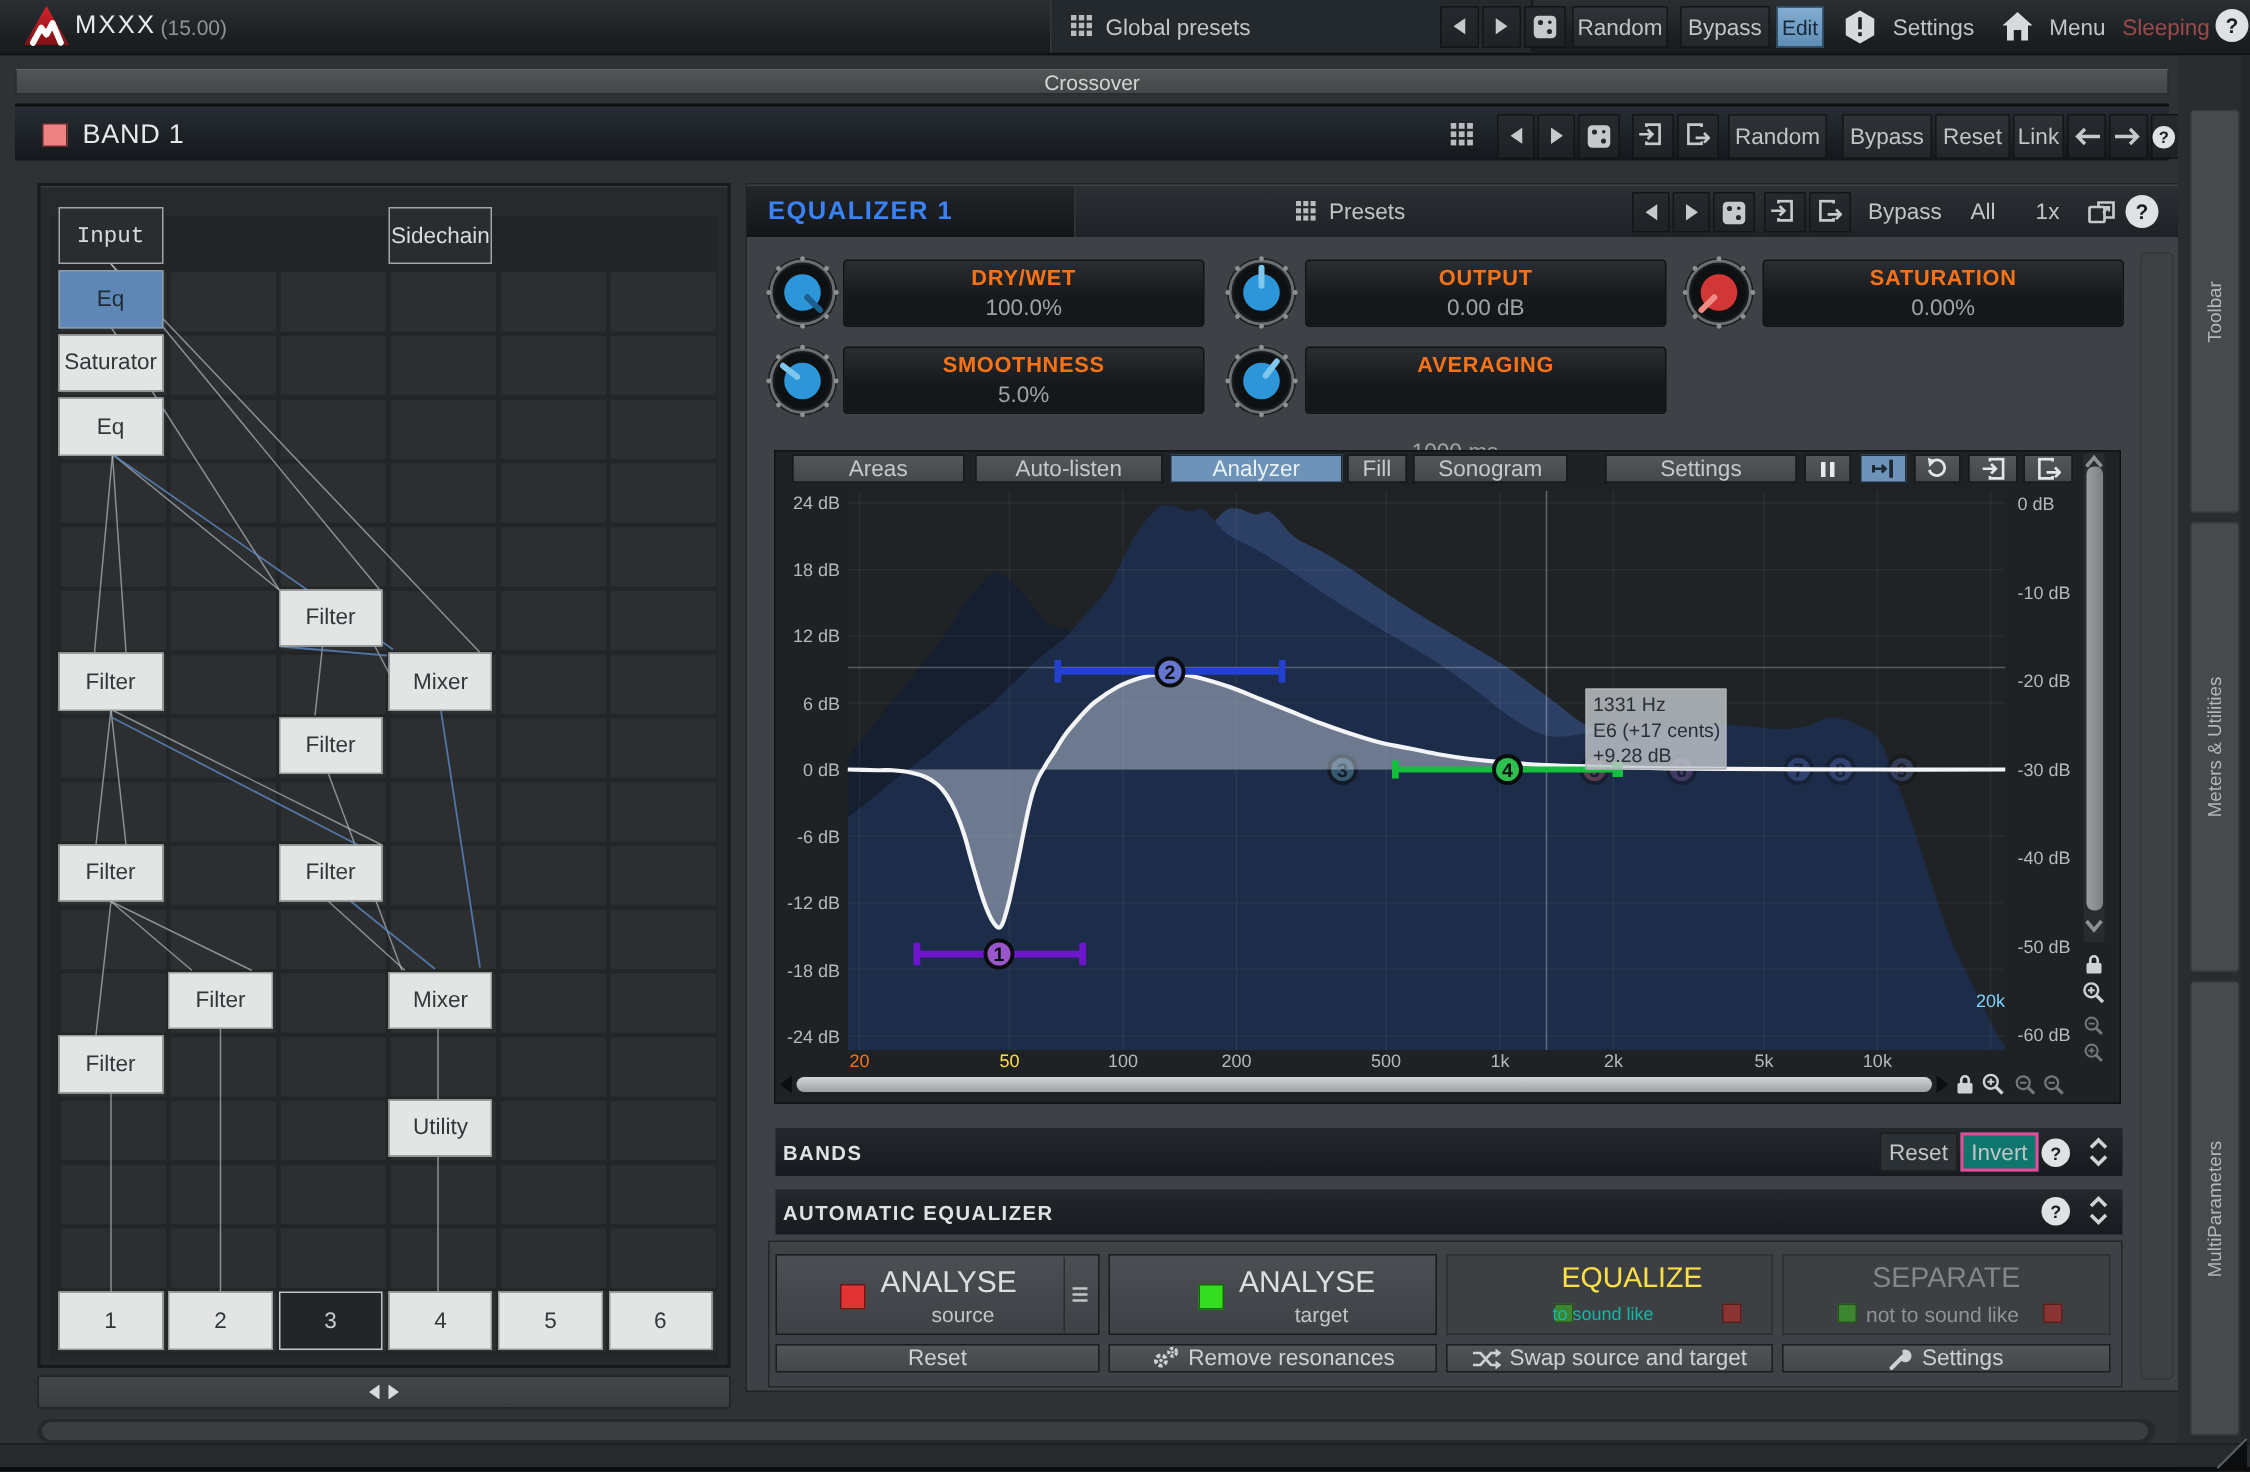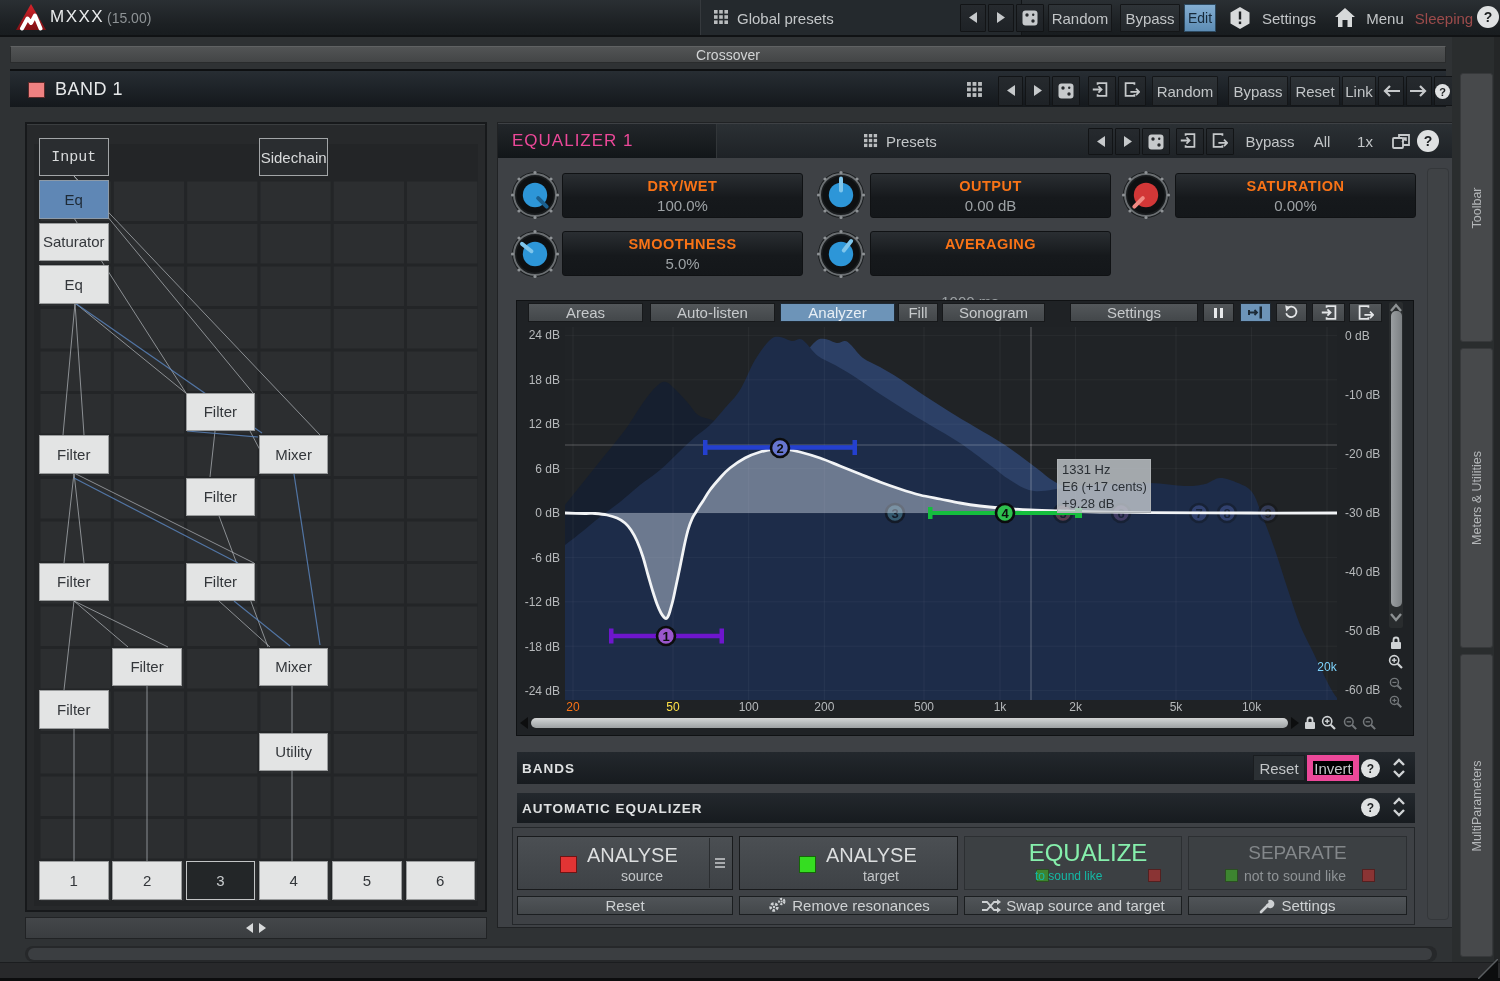--- a/index.html
+++ b/index.html
@@ -280,21 +280,21 @@
 <div class="abs" style="left:25px;top:917px;width:462px;height:22px;background:linear-gradient(#44474a,#3a3d40);border:1px solid #212325"></div>
 <svg class="abs" style="left:246px;top:923px" width="20" height="10">
     <polygon points="7,0 7,10 0,5" fill="#d8dadb"></polygon>
     <polygon points="13,0 13,10 20,5" fill="#d8dadb"></polygon>
   </svg>
 <div class="abs" style="left:25px;top:946px;width:1412px;height:16px;background:#26282a;border-radius:8px"></div>
 <div class="abs" style="left:28px;top:948px;width:1404px;height:12px;background:#3b3e41;border-radius:6px"></div>
 <div class="abs" style="left:497px;top:122px;width:960px;height:806px;background:#3e4145;border:1px solid #202224"></div>
 <div class="abs" style="left:498px;top:124px;width:958px;height:34px;background:linear-gradient(#2b3034,#1e2226)"></div>
 <div class="abs" style="left:498px;top:124px;width:219px;height:34px;background:linear-gradient(#22262a,#121619);border-right:1px solid #323639"></div>
-<div class="abs flex" style="left:512px;top:124px;width:170px;height:34px;color:#ec4899;font-size:17px;font-weight:normal;letter-spacing:1px;justify-content:flex-start">EQUALIZER 1</div>
+<div class="abs flex" style="left:512px;top:124px;width:170px;height:34px;color:#3b82f6;font-size:17px;font-weight:bold;letter-spacing:1px;justify-content:flex-start">EQUALIZER 1</div>
 <svg class="abs" style="left:864px;top:134px" width="14" height="14" viewBox="0 0 15 15">
     <rect x="0.0" y="0.0" width="3.6" height="3.6" fill="#b9bcbe"></rect>
     <rect x="5.2" y="0.0" width="3.6" height="3.6" fill="#b9bcbe"></rect>
     <rect x="10.4" y="0.0" width="3.6" height="3.6" fill="#b9bcbe"></rect>
     <rect x="0.0" y="5.2" width="3.6" height="3.6" fill="#b9bcbe"></rect>
     <rect x="5.2" y="5.2" width="3.6" height="3.6" fill="#b9bcbe"></rect>
     <rect x="10.4" y="5.2" width="3.6" height="3.6" fill="#b9bcbe"></rect>
     <rect x="0.0" y="10.4" width="3.6" height="3.6" fill="#b9bcbe"></rect>
     <rect x="5.2" y="10.4" width="3.6" height="3.6" fill="#b9bcbe"></rect>
     <rect x="10.4" y="10.4" width="3.6" height="3.6" fill="#b9bcbe"></rect>
@@ -643,21 +643,21 @@
 <svg class="abs" style="left:1362px;top:716px" width="15" height="15" viewBox="0 0 16 16">
 <g stroke="#73777a" fill="none">
       <circle cx="6.2" cy="6.2" r="4.6" stroke-width="1.6"></circle>
 <line x1="3.9" y1="6.2" x2="8.5" y2="6.2" stroke-width="1.4"></line>
 <line x1="9.7" y1="9.7" x2="14" y2="14" stroke-width="2.2"></line>
     </g>
 </svg>
 <div class="abs" style="left:517px;top:752px;width:898px;height:32px;background:linear-gradient(#23282d,#171b1f)"></div>
 <div class="abs flex" style="left:522px;top:752px;width:200px;height:32px;color:#dfe1e2;font-size:13.5px;font-weight:bold;letter-spacing:1px;justify-content:flex-start">BANDS</div>
 <div class="abs flex" style="left:1253px;top:755px;width:52px;height:26px;background:#2b3034;border:1px solid #1a1d20;color:#c2c5c7;font-size:15px">Reset</div>
-<div class="abs flex" style="left:1307px;top:755px;width:52px;height:26px;background:#000000;border:6px solid #ec4899;color:#c2c5c7;font-size:15px">Invert</div>
+<div class="abs flex" style="left:1307px;top:755px;width:52px;height:26px;background:#0f766e;border:2px solid #ec4899;color:#c2c5c7;font-size:15px">Invert</div>
 <div class="abs qm" style="left:1361px;top:759px;width:19px;height:19px;font-size:12px">?</div>
 <svg class="abs" style="left:1392px;top:758px" width="14" height="20" viewBox="0 0 14 20">
 <path d="M2 7 L7 2 L12 7" stroke="#d0d3d5" stroke-width="2.4" fill="none"></path>
 <path d="M2 13 L7 18 L12 13" stroke="#d0d3d5" stroke-width="2.4" fill="none"></path>
 </svg>
 <div class="abs" style="left:517px;top:793px;width:898px;height:30px;background:linear-gradient(#23282d,#171b1f)"></div>
 <div class="abs flex" style="left:522px;top:793px;width:300px;height:30px;color:#dfe1e2;font-size:13.5px;font-weight:bold;letter-spacing:1px;justify-content:flex-start">AUTOMATIC EQUALIZER</div>
 <div class="abs qm" style="left:1361px;top:798px;width:19px;height:19px;font-size:12px">?</div>
 <svg class="abs" style="left:1392px;top:797px" width="14" height="20" viewBox="0 0 14 20">
 <path d="M2 7 L7 2 L12 7" stroke="#d0d3d5" stroke-width="2.4" fill="none"></path>
@@ -674,21 +674,21 @@
       <line x1="1" y1="2" x2="11" y2="2"></line>
       <line x1="1" y1="6" x2="11" y2="6"></line>
       <line x1="1" y1="10" x2="11" y2="10"></line>
     </g>
   </svg>
 <div class="abs" style="left:739px;top:836px;width:219px;height:54px;background:linear-gradient(#4b4f53,#3e4246);border:1px solid #191b1d"></div>
 <div class="abs" style="left:799px;top:856px;width:17px;height:17px;background:#35dd21;border:1px solid #156708"></div>
 <div class="abs flex" style="left:826px;top:843px;width:110px;height:24px;color:#dcdedf;font-size:20px;justify-content:flex-start">ANALYSE</div>
 <div class="abs flex" style="left:826px;top:867px;width:110px;height:17px;color:#c3c6c8;font-size:14px">target</div>
 <div class="abs" style="left:964px;top:836px;width:218px;height:54px;background:#3c4043;border:1px solid #2c2f32"></div>
-<div class="abs flex" style="left:964px;top:842px;width:248px;height:22px;color:#86efac;font-size:24px">EQUALIZE</div>
+<div class="abs flex" style="left:964px;top:842px;width:248px;height:22px;color:#fde047;font-size:19px">EQUALIZE</div>
 <div class="abs" style="left:1036px;top:869px;width:13px;height:13px;background:#3d8530;border:1px solid #2b4f22"></div>
 <div class="abs flex" style="left:1035px;top:867px;width:95px;height:17px;color:#14b8a6;font-size:12px;justify-content:flex-start">to sound like</div>
 <div class="abs" style="left:1148px;top:869px;width:13px;height:13px;background:#8a3434;border:1px solid #542020"></div>
 <div class="abs" style="left:1188px;top:836px;width:219px;height:54px;background:#3c4043;border:1px solid #2c2f32"></div>
 <div class="abs flex" style="left:1188px;top:842px;width:219px;height:22px;color:#83878a;font-size:19px">SEPARATE</div>
 <div class="abs" style="left:1225px;top:869px;width:13px;height:13px;background:#3d8530;border:1px solid #2b4f22"></div>
 <div class="abs flex" style="left:1244px;top:867px;width:120px;height:17px;color:#8f9396;font-size:14px;justify-content:flex-start">not to sound like</div>
 <div class="abs" style="left:1362px;top:869px;width:13px;height:13px;background:#8a3434;border:1px solid #542020"></div>
 <div class="abs flex" style="left:517px;top:896px;width:216px;height:19px;background:linear-gradient(#505458,#43474a);border:1px solid #1b1e20;color:#ced1d3;font-size:15px">Reset</div>
 <div class="abs flex" style="left:739px;top:896px;width:219px;height:19px;background:linear-gradient(#505458,#43474a);border:1px solid #1b1e20;color:#ced1d3;font-size:15px"><svg width="20" height="17" viewBox="0 0 20 17" style="margin-right:5px">

